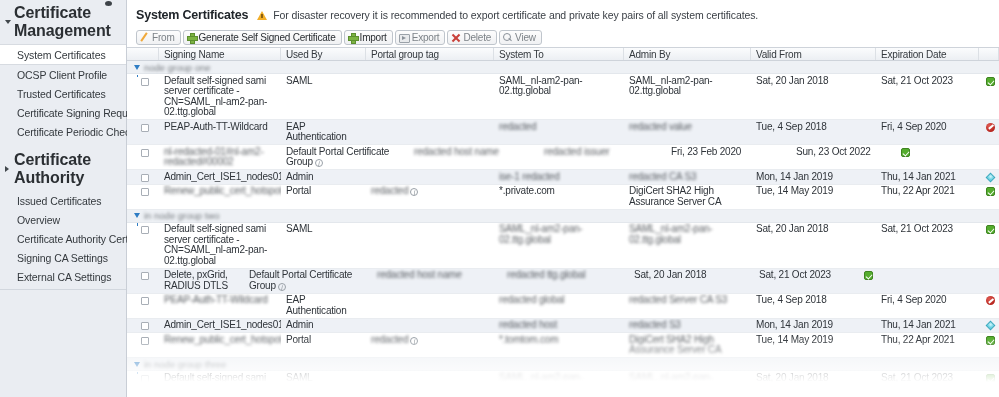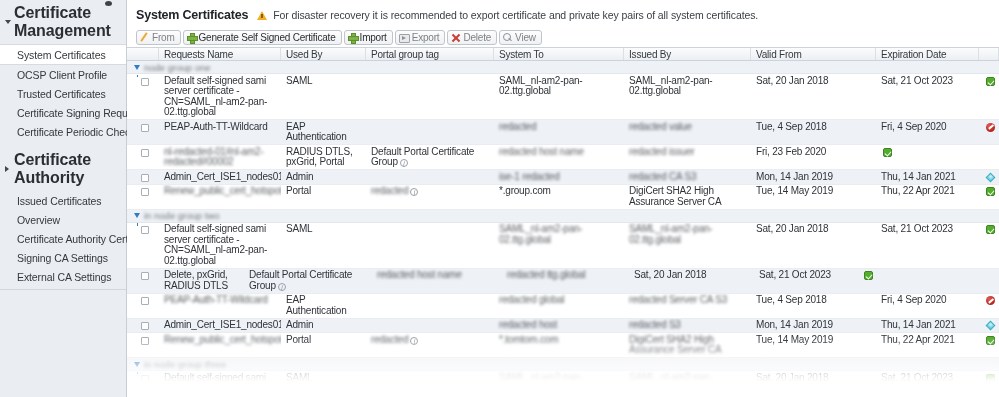--- a/index.html
+++ b/index.html
@@ -312,25 +312,25 @@
         </div>
         <div class="tb-btn">
           <span class="ic ic-mag"></span>
           <span>View</span>
         </div>
       </div>
 
     <div class="tbl">
       <div class="tbl-head" id="tbl-head">
           <div class="th" style="width: 32px; flex: 0 0 32px;"></div>
-          <div class="th" style="width: 122px; flex: 0 0 122px;">Requests Name</div>
+          <div class="th" style="width: 122px; flex: 0 0 122px;">Signing Name</div>
           <div class="th" style="width: 85px; flex: 0 0 85px;">Used By</div>
           <div class="th" style="width: 128px; flex: 0 0 128px;">Portal group tag</div>
           <div class="th" style="width: 130px; flex: 0 0 130px;">System To</div>
-          <div class="th" style="width: 127px; flex: 0 0 127px;">Issued By</div>
+          <div class="th" style="width: 127px; flex: 0 0 127px;">Admin By</div>
           <div class="th" style="width: 125px; flex: 0 0 125px;">Valid From</div>
           <div class="th" style="width: 103px; flex: 0 0 103px;">Expiration Date</div>
           <div class="th" style="width: 20px; flex: 0 0 20px;"></div>
         </div>
       <div id="tbl-body">
           <div class="grp-row">
             <span class="funnel"></span>
             <span class="grp-label">node group one</span>
           </div>
           <div class="tr">
@@ -361,25 +361,25 @@
             <div class="td" style="width: 103px; flex: 0 0 103px;"><span>Fri, 4 Sep 2020</span></div>
             <div class="td" style="width: 20px; flex: 0 0 20px;">
               <div class="stat bad"></div>
             </div>
           </div>
           <div class="tr">
             <div class="td" style="width: 32px; flex: 0 0 32px;">
               <div class="cb"></div>
             </div>
             <div class="td" style="width: 122px; flex: 0 0 122px;"><span class="blur">nl-redacted-01#nl-am2-redacted#00002</span></div>
-            <div class="td" style="width: 85px; flex: 0 0 85px;"><span>RADIUS DTLS, pxGrid, Portal</span></div>
             <div class="td" style="width: 128px; flex: 0 0 128px;"><span>Default Portal Certificate Group</span><span class="info-i">i</span></div>
             <div class="td" style="width: 130px; flex: 0 0 130px;"><span class="blur">redacted host name</span></div>
             <div class="td" style="width: 127px; flex: 0 0 127px;"><span class="blur">redacted issuer</span></div>
             <div class="td" style="width: 125px; flex: 0 0 125px;"><span>Fri, 23 Feb 2020</span></div>
+            <div class="td" style="width: 103px; flex: 0 0 103px;"><span>Sun, 23 Oct 2022</span></div>
             <div class="td" style="width: 20px; flex: 0 0 20px;">
               <div class="stat ok"></div>
             </div>
           </div>
           <div class="tr alt">
             <div class="td" style="width: 32px; flex: 0 0 32px;">
               <div class="cb"></div>
             </div>
             <div class="td" style="width: 122px; flex: 0 0 122px;"><span class="">Admin_Cert_ISE1_nodes01</span></div>
             <div class="td" style="width: 85px; flex: 0 0 85px;"><span>Admin</span></div>
@@ -392,21 +392,21 @@
               <div class="stat warn"></div>
             </div>
           </div>
           <div class="tr">
             <div class="td" style="width: 32px; flex: 0 0 32px;">
               <div class="cb"></div>
             </div>
             <div class="td" style="width: 122px; flex: 0 0 122px;"><span class="blur">Renew_public_cert_hotspot_portal</span></div>
             <div class="td" style="width: 85px; flex: 0 0 85px;"><span>Portal</span></div>
             <div class="td" style="width: 128px; flex: 0 0 128px;"><span class="blur">redacted</span><span class="info-i">i</span></div>
-            <div class="td" style="width: 130px; flex: 0 0 130px;"><span>*.group.com</span></div>
+            <div class="td" style="width: 130px; flex: 0 0 130px;"><span>*.private.com</span></div>
             <div class="td" style="width: 127px; flex: 0 0 127px;"><span>DigiCert SHA2 High Assurance Server CA</span></div>
             <div class="td" style="width: 125px; flex: 0 0 125px;"><span>Tue, 14 May 2019</span></div>
             <div class="td" style="width: 103px; flex: 0 0 103px;"><span>Thu, 22 Apr 2021</span></div>
             <div class="td" style="width: 20px; flex: 0 0 20px;">
               <div class="stat ok"></div>
             </div>
           </div>
           <div class="grp-row">
             <span class="funnel"></span>
             <span class="grp-label">in  node group two</span>

